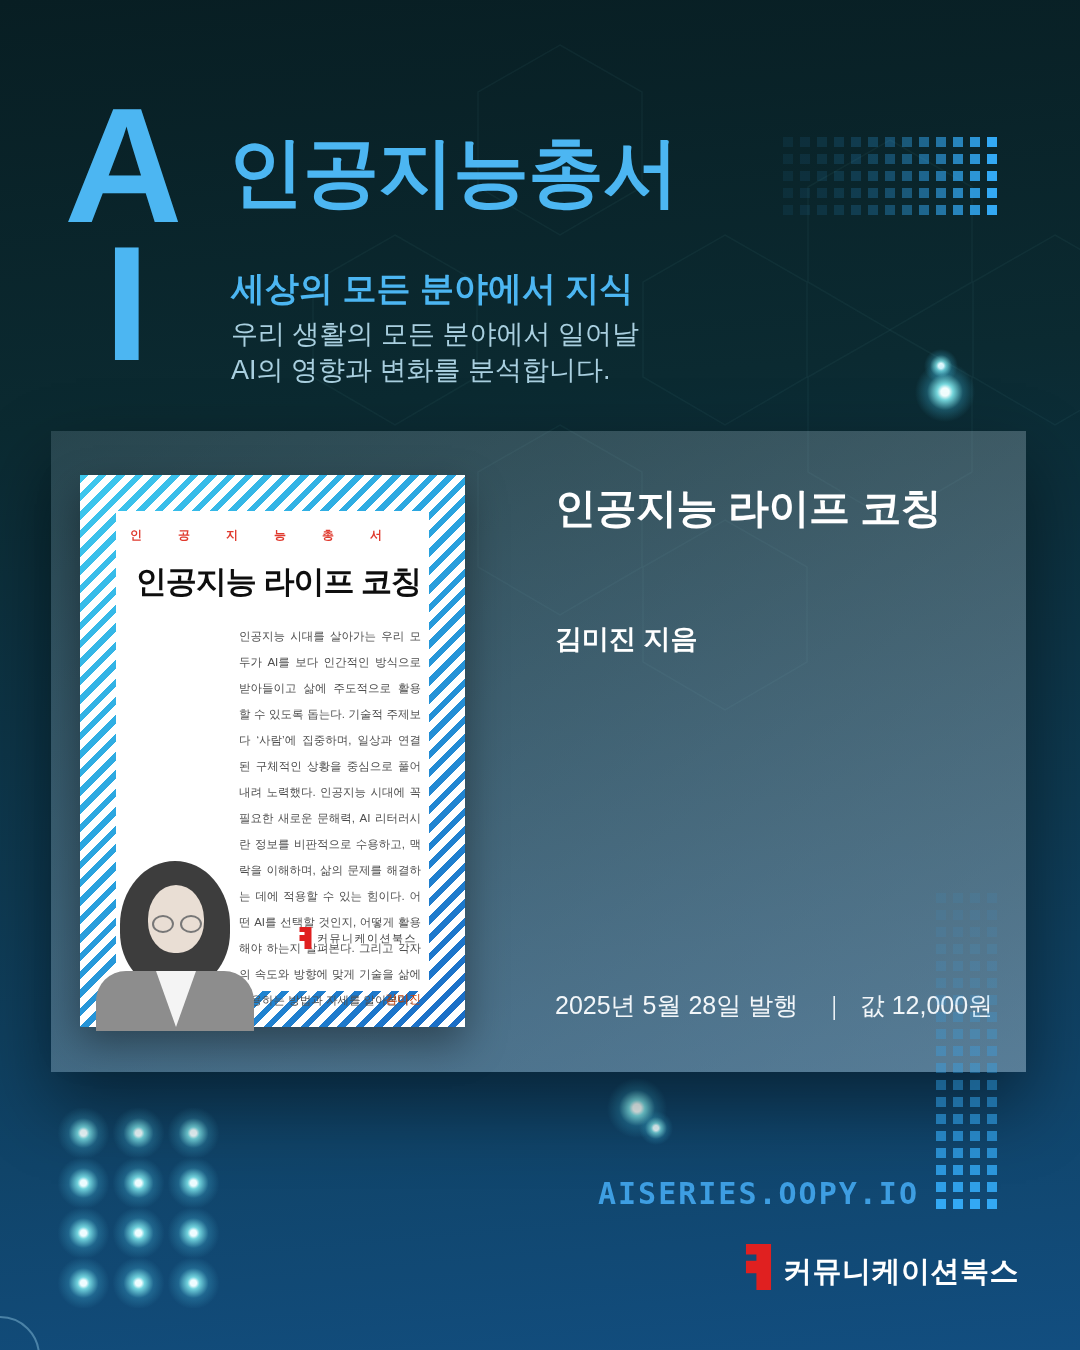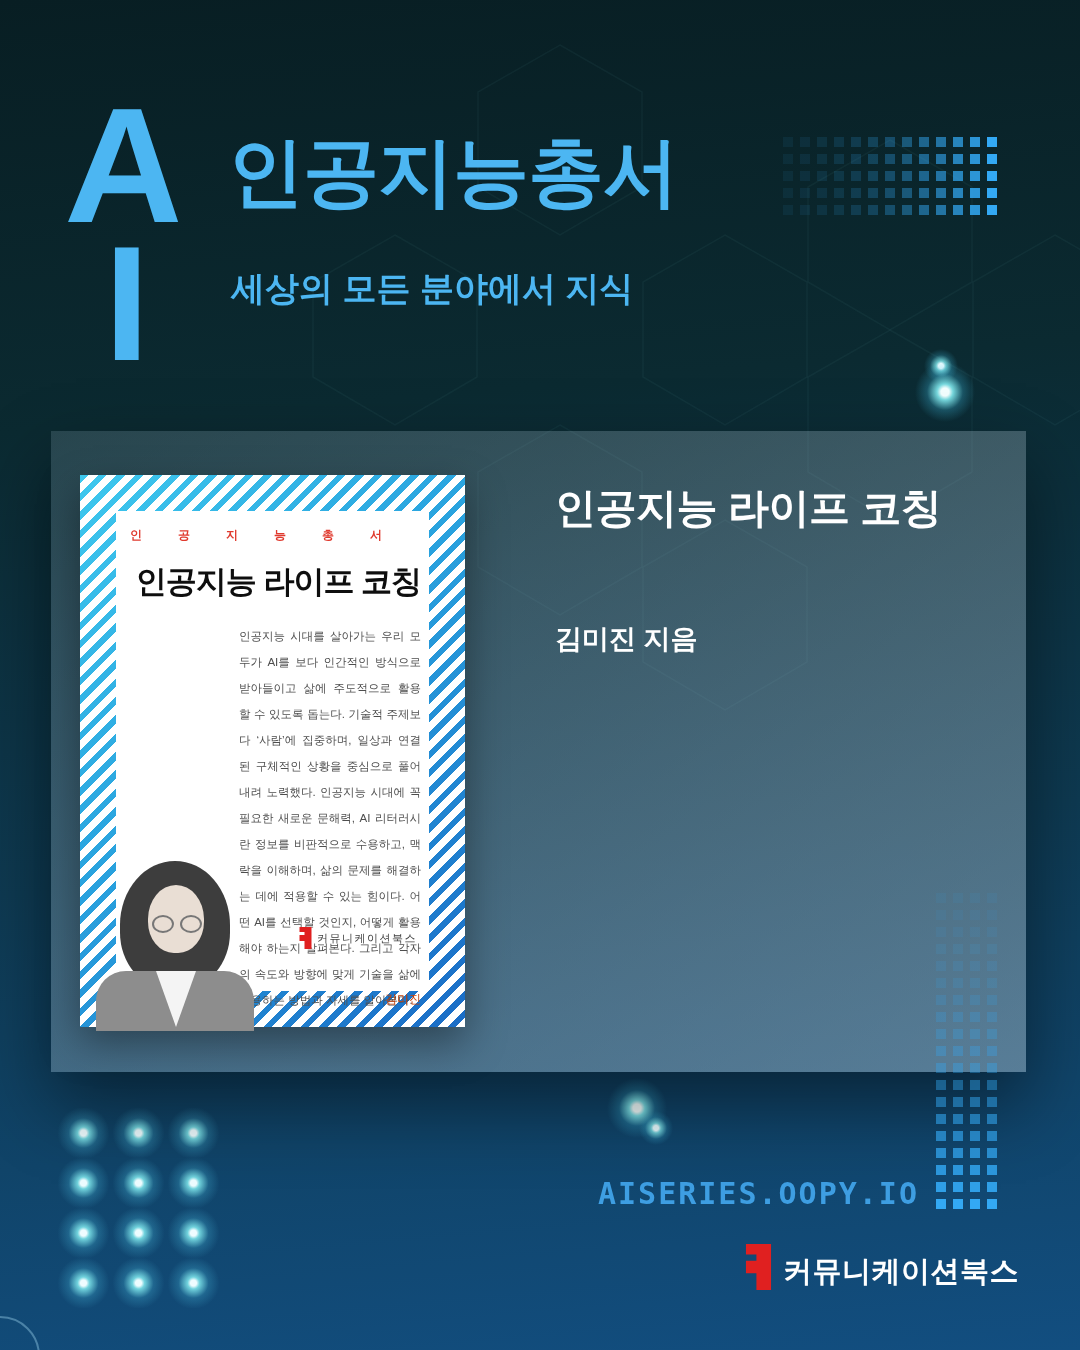--- a/index.html
+++ b/index.html
@@ -97,20 +97,22 @@
     <polygon points="725,520 807,567 807,662 725,710 643,662 643,567"></polygon>
     <polygon points="230,520 312,567 312,662 230,710 148,662 148,567"></polygon>
   </g>
 </svg>
 
 <div class="abs logo-a">A</div>
 <div class="abs logo-i">I</div>
 <div class="abs series-title">인공지능총서</div>
 <div class="abs series-subtitle">세상의 모든 분야에서 지식</div>
 <div class="abs series-desc">
+  <div>우리 생활의 모든 분야에서 일어날</div>
+  <div>AI의 영향과 변화를 분석합니다.</div>
 </div>
 
 <div class="abs sq-grid grid-top-right" style="grid-template-columns:repeat(13,10px);">
     <div style="opacity: 0.08;"></div>
     <div style="opacity: 0.09;"></div>
     <div style="opacity: 0.11;"></div>
     <div style="opacity: 0.14;"></div>
     <div style="opacity: 0.18;"></div>
     <div style="opacity: 0.24;"></div>
     <div style="opacity: 0.31;"></div>
@@ -198,20 +200,25 @@
       <div class="glass-l"></div>
       <div class="glass-r"></div>
       <div class="body"></div>
       <div class="shirt"></div>
     </div>
   </div>
 
   <div class="card-right">
     <div class="book-title">인공지능 라이프 코칭</div>
     <div class="book-author">김미진 지음</div>
+    <div class="pub-row">
+      <span>2025년 5월 28일 발행</span>
+      <span class="pub-sep">｜</span>
+      <span>값 12,000원</span>
+    </div>
   </div>
 </div>
 
 <div class="abs sq-grid strip-right" style="grid-template-columns:repeat(4,10px);">
     <div style="opacity: 0.08;"></div>
     <div style="opacity: 0.08;"></div>
     <div style="opacity: 0.08;"></div>
     <div style="opacity: 0.08;"></div>
     <div style="opacity: 0.08;"></div>
     <div style="opacity: 0.08;"></div>

